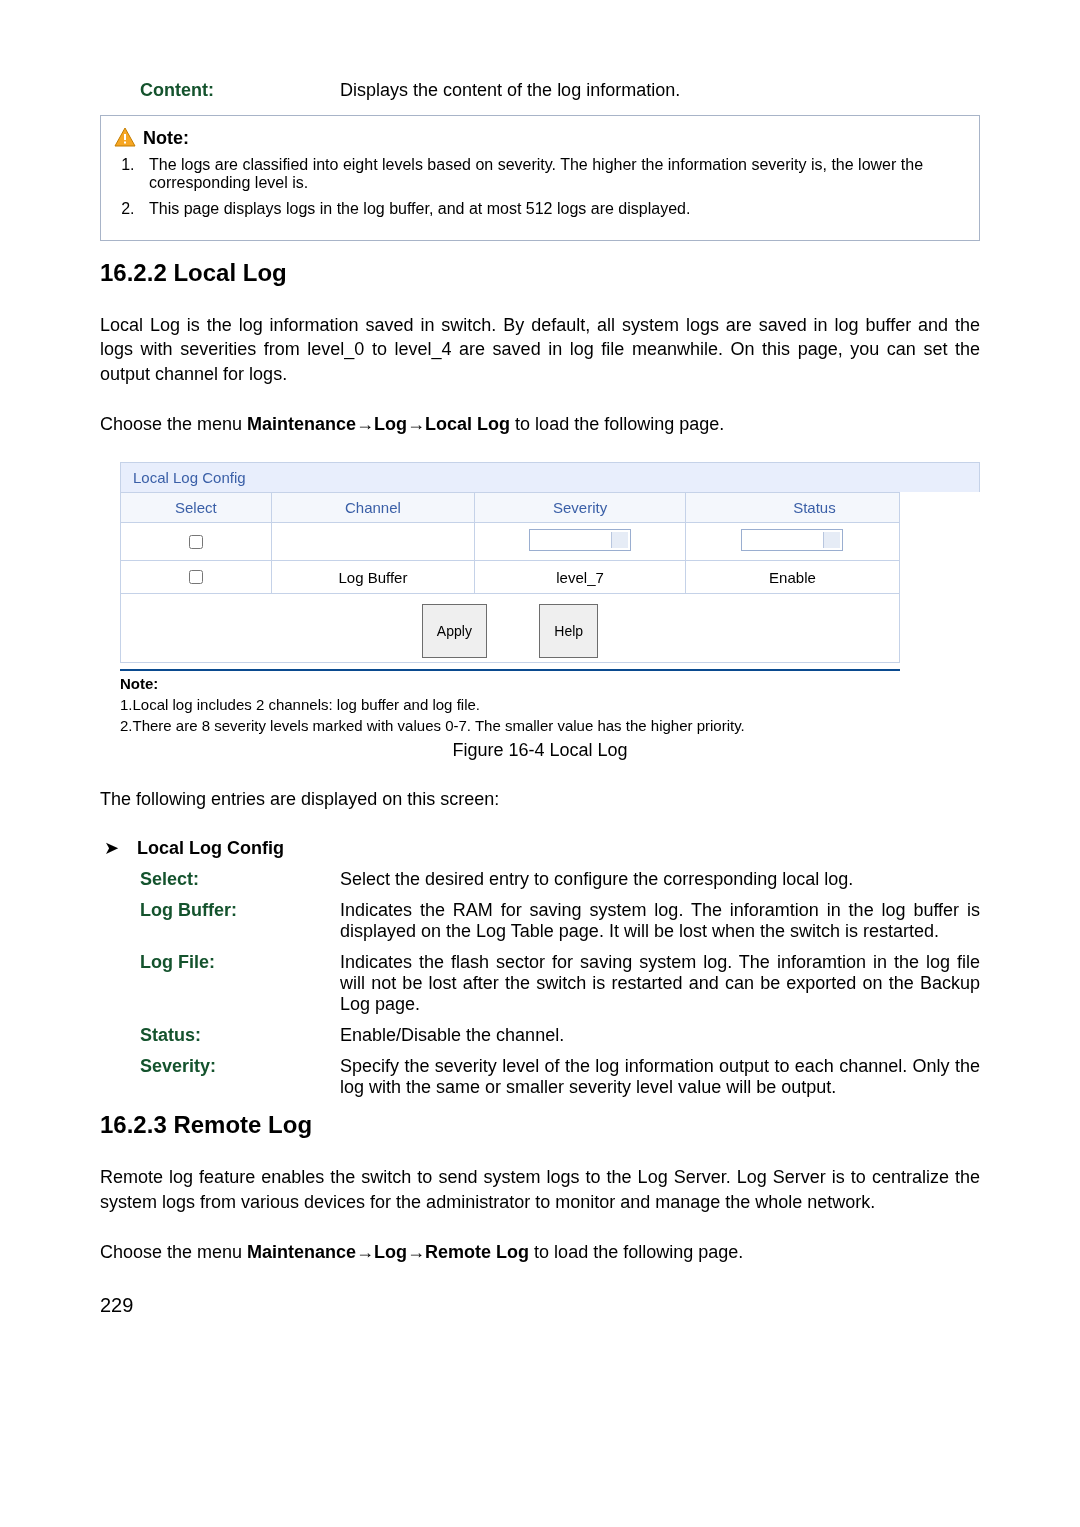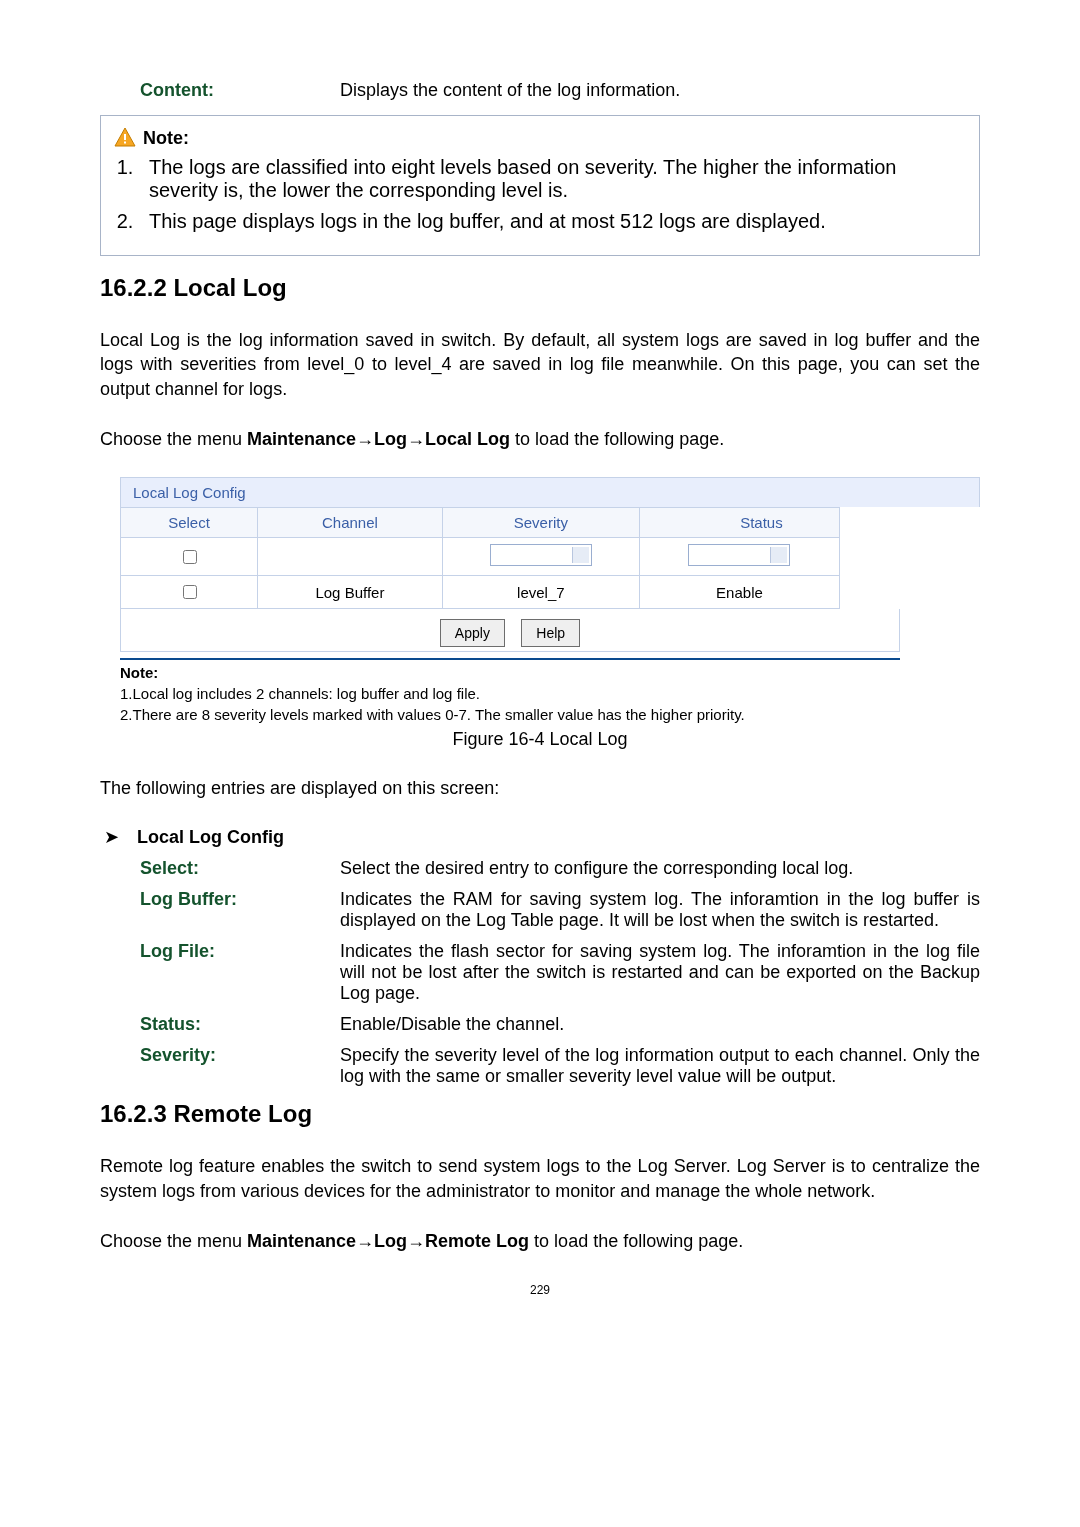--- a/index.html
+++ b/index.html
@@ -46,21 +46,21 @@
     font-size: 18px;
   }
   .warn-icon {
     width: 24px;
     height: 24px;
     margin-right: 6px;
   }
   .note-list {
     margin: 4px 0 0 4px;
     padding-left: 22px;
-    font-size: 20px;
+    font-size: 16px;
   }
   .note-list li {
     margin-bottom: 8px;
     padding-left: 10px;
   }
 
   h2 {
     font-size: 24px;
     margin: 13px 0 10px 0;
     font-weight: bold;
@@ -80,21 +80,21 @@
   .config-title {
     background: #e8eefc;
     color: #3a5fa7;
     font-size: 15px;
     padding: 6px 12px;
     border: 1px solid #c5d2e8;
     border-bottom: none;
   }
   .config-table {
     border-collapse: collapse;
-    width: 720px;
+    width: 780px;
     font-size: 15px;
   }
   .config-table th, .config-table td {
     border: 1px solid #c5d2e8;
     padding: 6px 4px;
     text-align: center;
   }
   .config-table th {
     background: #f4f7fc;
     color: #3a5fa7;
@@ -133,22 +133,22 @@
     text-align: center;
     padding: 10px 0 4px 0;
     border: 1px solid #c5d2e8;
     border-top: none;
   }
   .btn {
     display: inline-block;
     border: 1px solid #6d6d6d;
     background: #efefef;
     font-size: 14px;
-    padding: 5px 14px;
-    margin: 0 6px;
+    padding: 18px 14px;
+    margin: 0 24px;
     cursor: pointer;
   }
   .hr-line {
     border: none;
     border-top: 2px solid #0a4a8f;
     margin: 6px 0 4px 0;
   }
   .figure-note {
     font-size: 15px;
     margin: 4px 0;
@@ -169,22 +169,22 @@
     font-size: 18px;
     margin-right: 18px;
     margin-left: 4px;
   }
   .section-label .lbl {
     font-weight: bold;
     font-size: 18px;
   }
 
   .page-num {
-    text-align: center;
-    font-size: 12px;
+    text-align: left;
+    font-size: 20px;
     margin-top: 30px;
   }
 </style>
 </head>
 <body>
 
 <div class="page">
 
   <div class="row">
     <div class="term-col">Content:</div>

